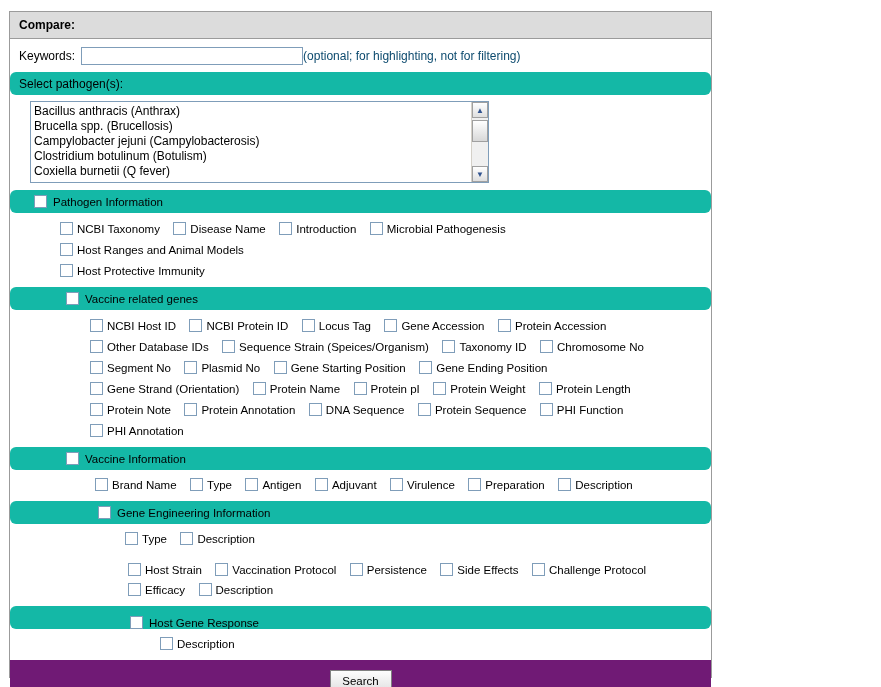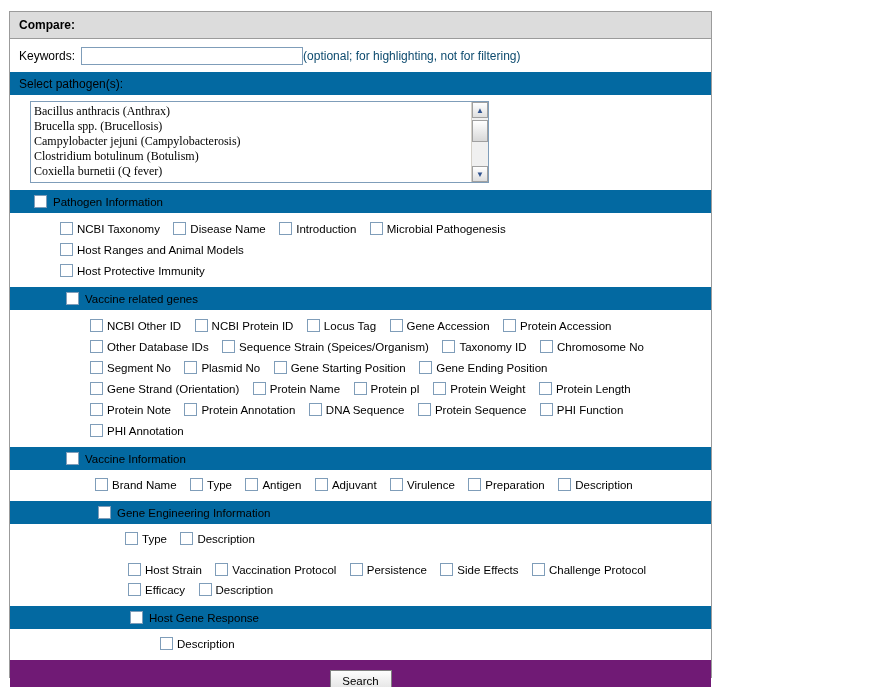--- a/index.html
+++ b/index.html
@@ -53,46 +53,46 @@
     height: 18px;
     border: 1px solid #7f9db9;
     background: #ffffff;
     font-family: "Liberation Sans", sans-serif;
     font-size: 12px;
     padding: 1px 3px;
   }
   .keywords-hint { margin-left: 0; font-size: 12px; color: #0c4a6e; }
 
   .section-bar {
-    background: #0369a1;
+    background: #14b8a6;
     height: 23px;
     display: flex;
     align-items: center;
     font-size: 12px;
     color: #000;
     padding-left: 9px;
+    border-radius: 6px;
   }
   .section-bar.indent1 { padding-left: 24px; }
   .section-bar.indent2 { padding-left: 56px; }
   .section-bar.indent3 { padding-left: 88px; }
-  .section-bar.indent4 { padding-left: 120px; }
+  .section-bar.indent4 { padding-left: 120px; align-items: flex-end; }
   .section-bar label { margin-left: 6px; font-weight: normal; font-size: 11.5px;}
 
   .listbox-wrap {
     padding: 6px 0 7px 20px;
     background: #ffffff;
   }
   .listbox {
     width: 459px;
     height: 82px;
     border: 1px solid #7f9db9;
     background: #ffffff;
     position: relative;
     overflow: hidden;
-    font-family: Liberation Serif, serif;
   }
   .listbox ul {
     list-style: none;
     margin: 0;
     padding: 2px 0 0 3px;
     font-size: 12px;
     color: #000;
   }
   .listbox li { line-height: 15px; white-space: nowrap; }
   .scrollbar {
@@ -215,21 +215,21 @@
         <span class="opt"><span class="cb"></span><span>Host Ranges and Animal Models</span></span>
         <br>
         <span class="opt"><span class="cb"></span><span>Host Protective Immunity</span></span>
       </div>
 
       <div class="section-bar indent2">
         <span class="cb"></span>
         <label>Vaccine related genes</label>
       </div>
       <div class="opts-block ind-b wrapped">
-        <span class="opt"><span class="cb"></span><span>NCBI Other ID</span></span>
+        <span class="opt"><span class="cb"></span><span>NCBI Host ID</span></span>
         <span class="opt"><span class="cb"></span><span>NCBI Protein ID</span></span>
         <span class="opt"><span class="cb"></span><span>Locus Tag</span></span>
         <span class="opt"><span class="cb"></span><span>Gene Accession</span></span>
         <span class="opt"><span class="cb"></span><span>Protein Accession</span></span>
         <span class="opt"><span class="cb"></span><span>Other Database IDs</span></span>
         <span class="opt"><span class="cb"></span><span>Sequence Strain (Speices/Organism)</span></span>
         <span class="opt"><span class="cb"></span><span>Taxonomy ID</span></span>
         <span class="opt"><span class="cb"></span><span>Chromosome No</span></span>
         <span class="opt"><span class="cb"></span><span>Segment No</span></span>
         <span class="opt"><span class="cb"></span><span>Plasmid No</span></span>

